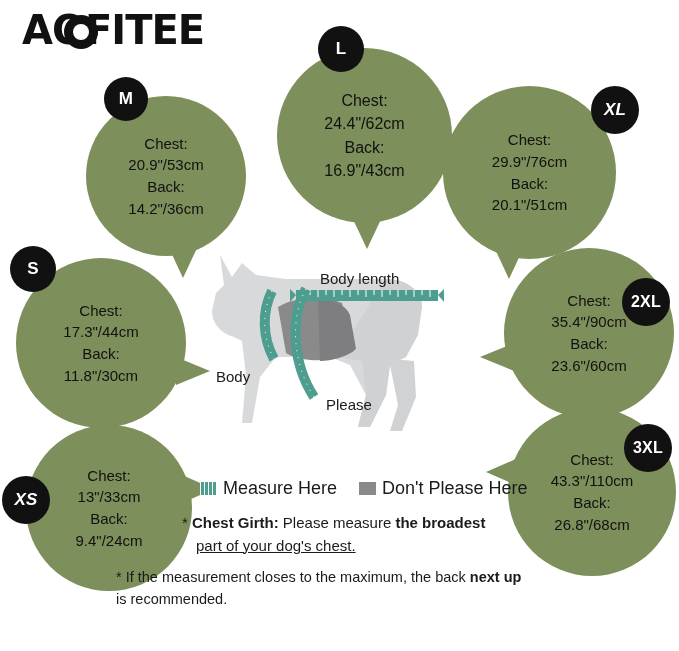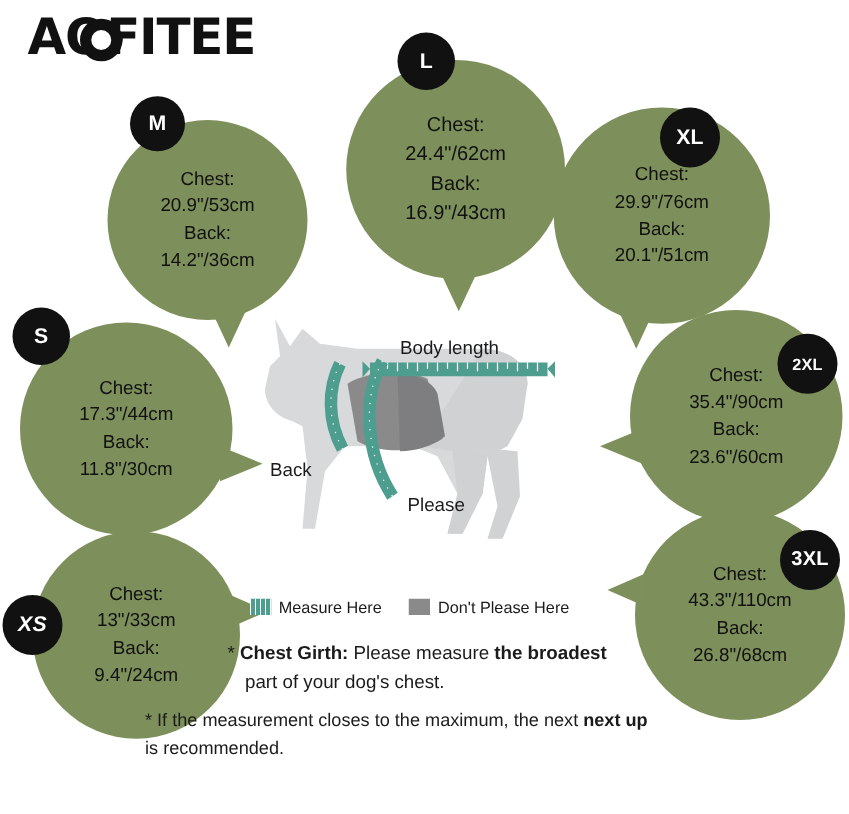--- a/index.html
+++ b/index.html
@@ -175,21 +175,21 @@
     white-space: nowrap;
   }
 
   
   .legend {
     position: absolute;
     left: 200px;
     top: 478px;
     display: flex;
     align-items: center;
-    font-size: 13px;
+    font-size: 18px;
     color: #1b1b1b;
   }
   .legend-swatch {
     width: 17px;
     height: 13px;
     margin-right: 6px;
     display: inline-block;
   }
   .legend-swatch.measure {
     background: #4e9e8f;
@@ -256,39 +256,39 @@
   </div>
   <div class="badge" style="left:318px; top:26px; width:46px; height:46px;">L</div>
 
   <div class="bubble" style="left:443px; top:86px; width:173px; height:173px;">
     <div class="line">Chest:</div>
     <div class="line">29.9"/76cm</div>
     <div class="line">Back:</div>
     <div class="line">20.1"/51cm</div>
     <span class="tail tail-xl"></span>
   </div>
-  <div class="badge" style="left:528px; top:86px; width:48px; height:48px;">XL</div>
+  <div class="badge" style="left:591px; top:86px; width:48px; height:48px;font-style:italic;">XL</div>
 
   <div class="bubble" style="left:16px; top:258px; width:170px; height:170px;">
     <div class="line">Chest:</div>
     <div class="line">17.3"/44cm</div>
     <div class="line">Back:</div>
     <div class="line">11.8"/30cm</div>
     <span class="tail tail-s"></span>
   </div>
   <div class="badge" style="left:10px; top:246px; width:46px; height:46px;">S</div>
 
   <div class="bubble" style="left:504px; top:248px; width:170px; height:170px;">
     <div class="line">Chest:</div>
     <div class="line">35.4"/90cm</div>
     <div class="line">Back:</div>
     <div class="line">23.6"/60cm</div>
     <span class="tail tail-2xl"></span>
   </div>
-  <div class="badge" style="left:622px; top:267px; width:48px; height:48px; font-size:13px;">2XL</div>
+  <div class="badge" style="left:622px; top:278px; width:48px; height:48px; font-size:16px;">2XL</div>
 
   <div class="bubble" style="left:26px; top:425px; width:166px; height:166px;">
     <div class="line">Chest:</div>
     <div class="line">13"/33cm</div>
     <div class="line">Back:</div>
     <div class="line">9.4"/24cm</div>
     <span class="tail tail-xs"></span>
   </div>
   <div class="badge" style="left:2px; top:476px; width:48px; height:48px;font-style:italic;">XS</div>
 
@@ -349,38 +349,38 @@
       </g>
 
       <g>
         <path d="M116 44 C100 72 102 118 124 152" stroke="#4e9e8f" stroke-width="10" fill="none"></path>
         <path d="M116 44 C100 72 102 118 124 152" stroke="#ffffff" stroke-width="1" stroke-dasharray="1 6" fill="none"></path>
       </g>
     </svg>
   </div>
 
   <div class="dog-label" style="left:320px; top:270px;">Body length</div>
-  <div class="dog-label" style="left:216px; top:368px;">Back</div>
+  <div class="dog-label" style="left:216px; top:368px;">Body</div>
   <div class="dog-label" style="left:326px; top:396px;">Please</div>
 
   <div class="legend">
     <div class="legend-item">
       <span class="legend-swatch measure"></span>
       <span>Measure Here</span>
     </div>
     <div class="legend-item">
       <span class="legend-swatch no-measure"></span>
       <span>Don't Please Here</span>
     </div>
   </div>
 
   <div class="notes">
     <div class="note">
       <span style="margin-left:74px;">* </span><b>Chest Girth:</b><span> Please measure </span><b>the broadest</b>
-      <span class="indent" style="padding-left:88px;">part of your dog's chest.</span>
+      <span class="indent" style="padding-left:88px;text-decoration:underline;">part of your dog's chest.</span>
     </div>
     <div class="note note-3">
-      <span style="margin-left:8px;">* If the measurement closes to the maximum, the next </span><b>next up</b>
+      <span style="margin-left:8px;">* If the measurement closes to the maximum, the back </span><b>next up</b>
       <span class="indent" style="padding-left:8px;">is recommended.</span>
     </div>
   </div>
 
 </div>
 
 </body></html>

